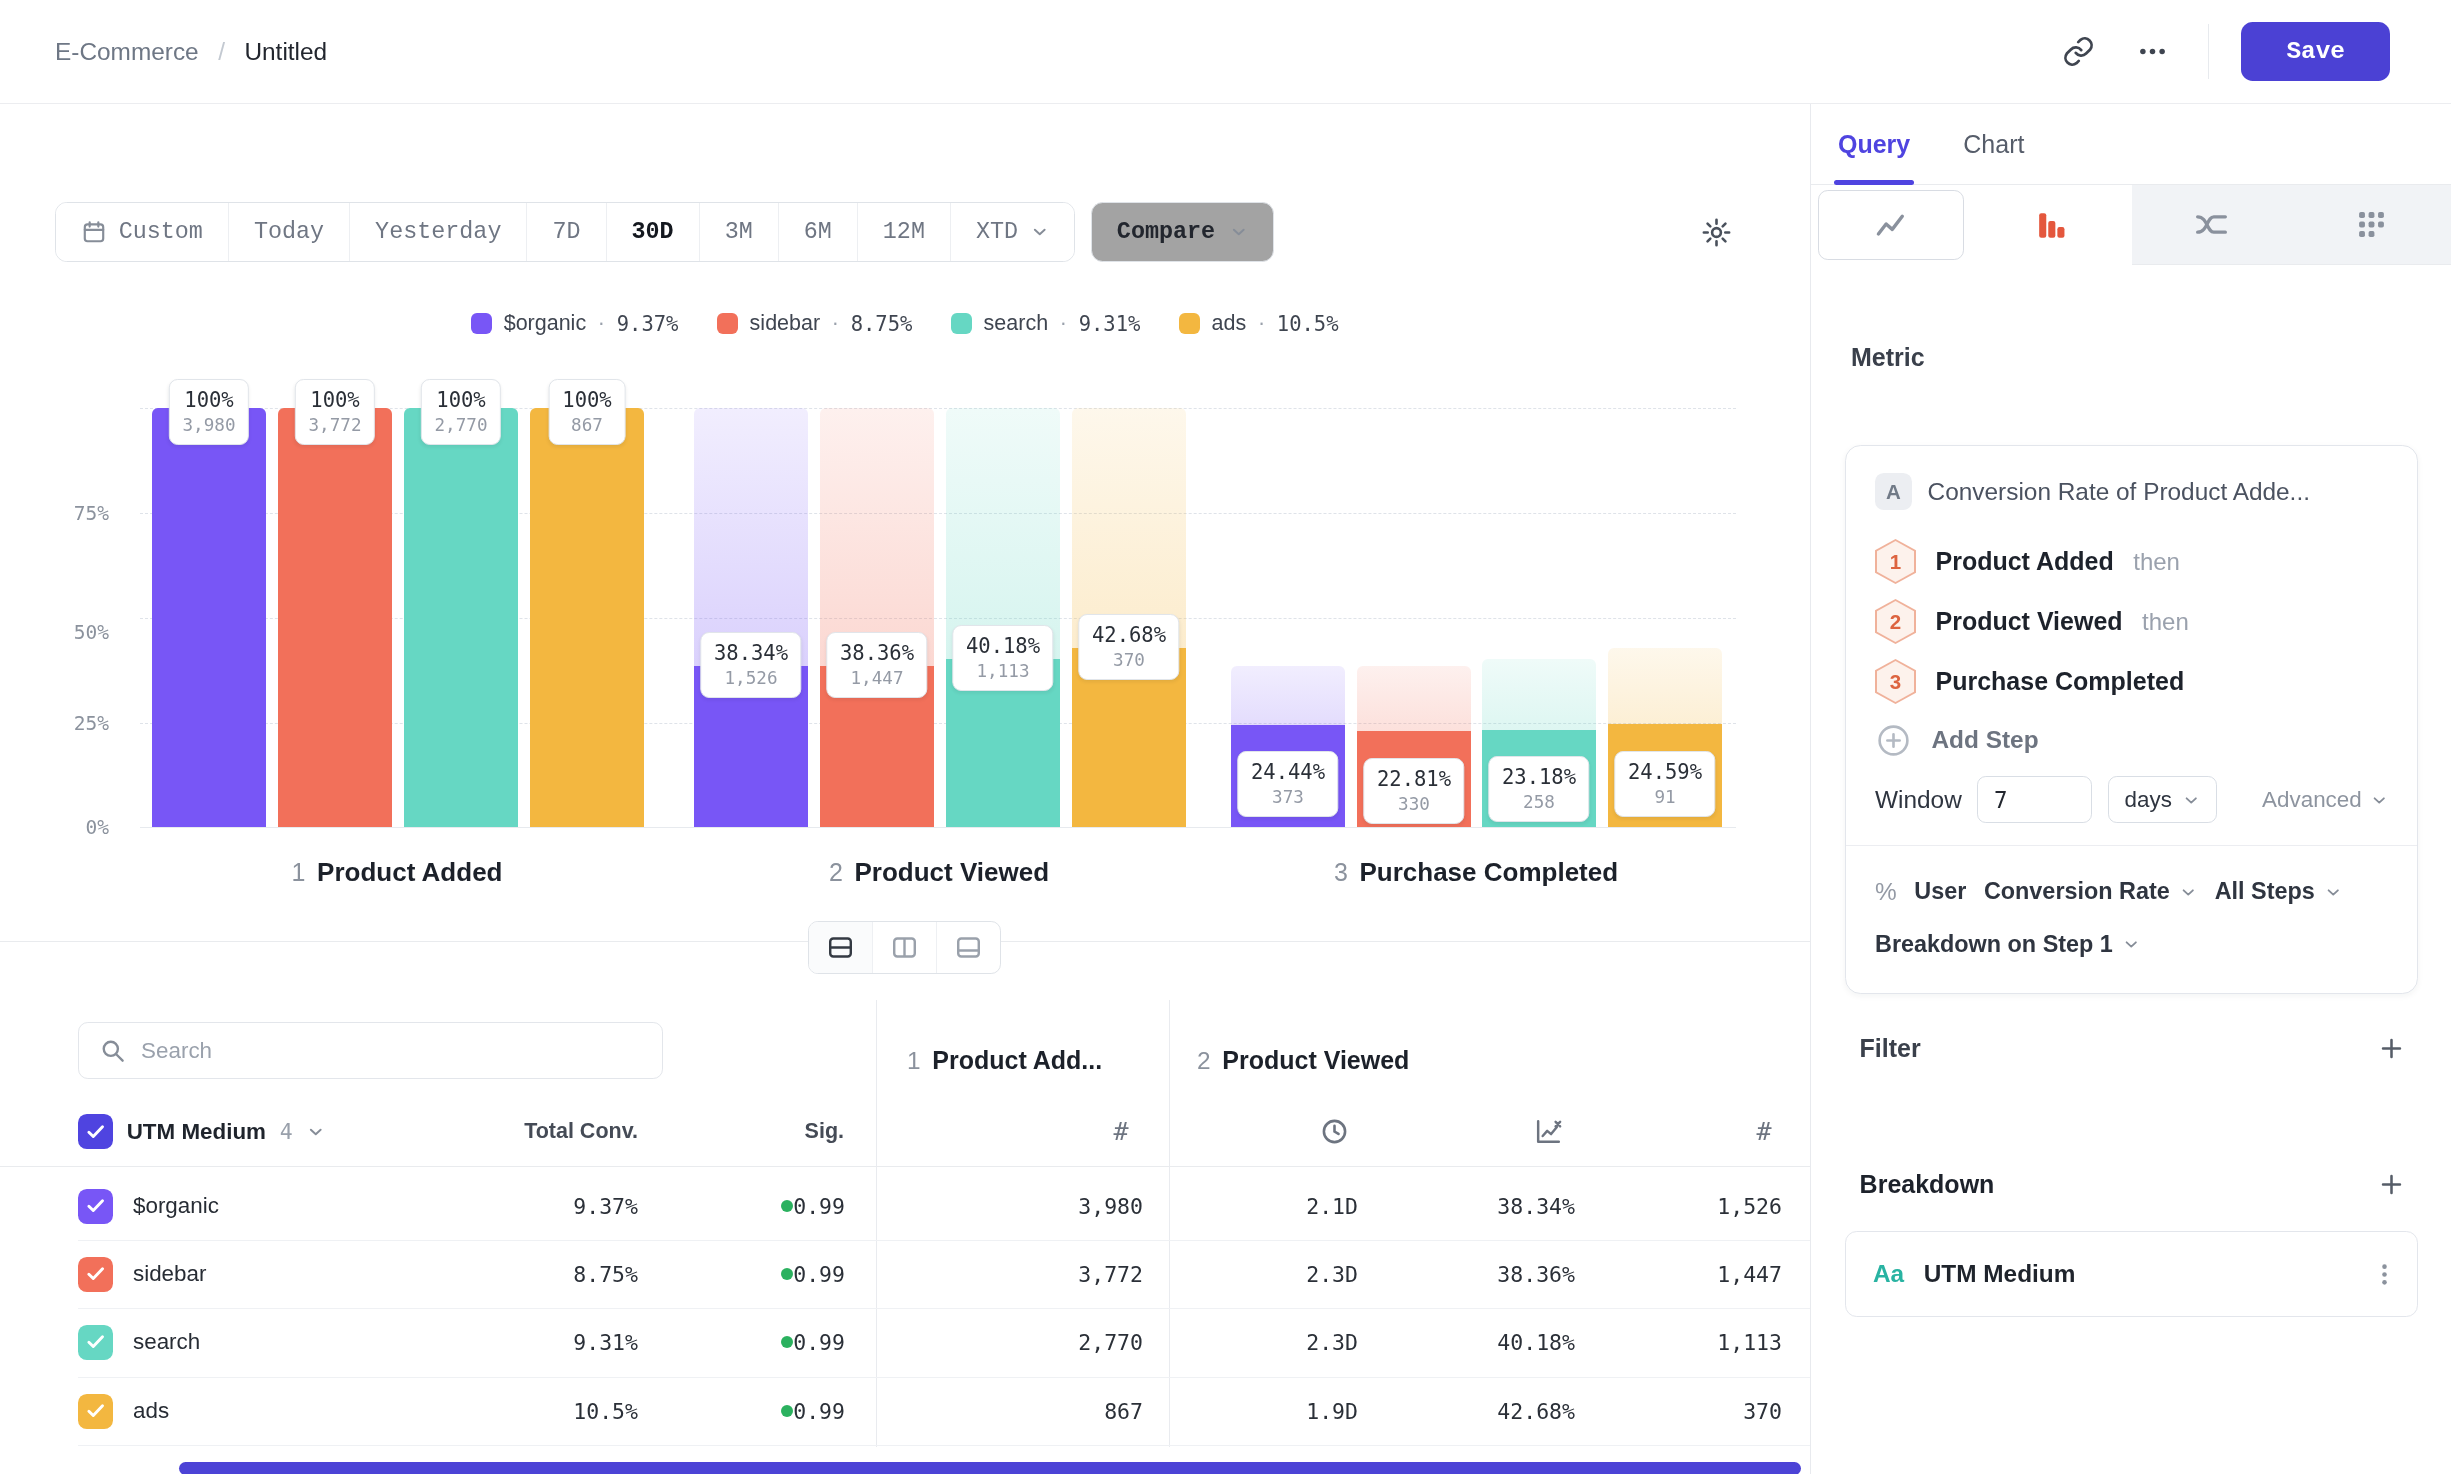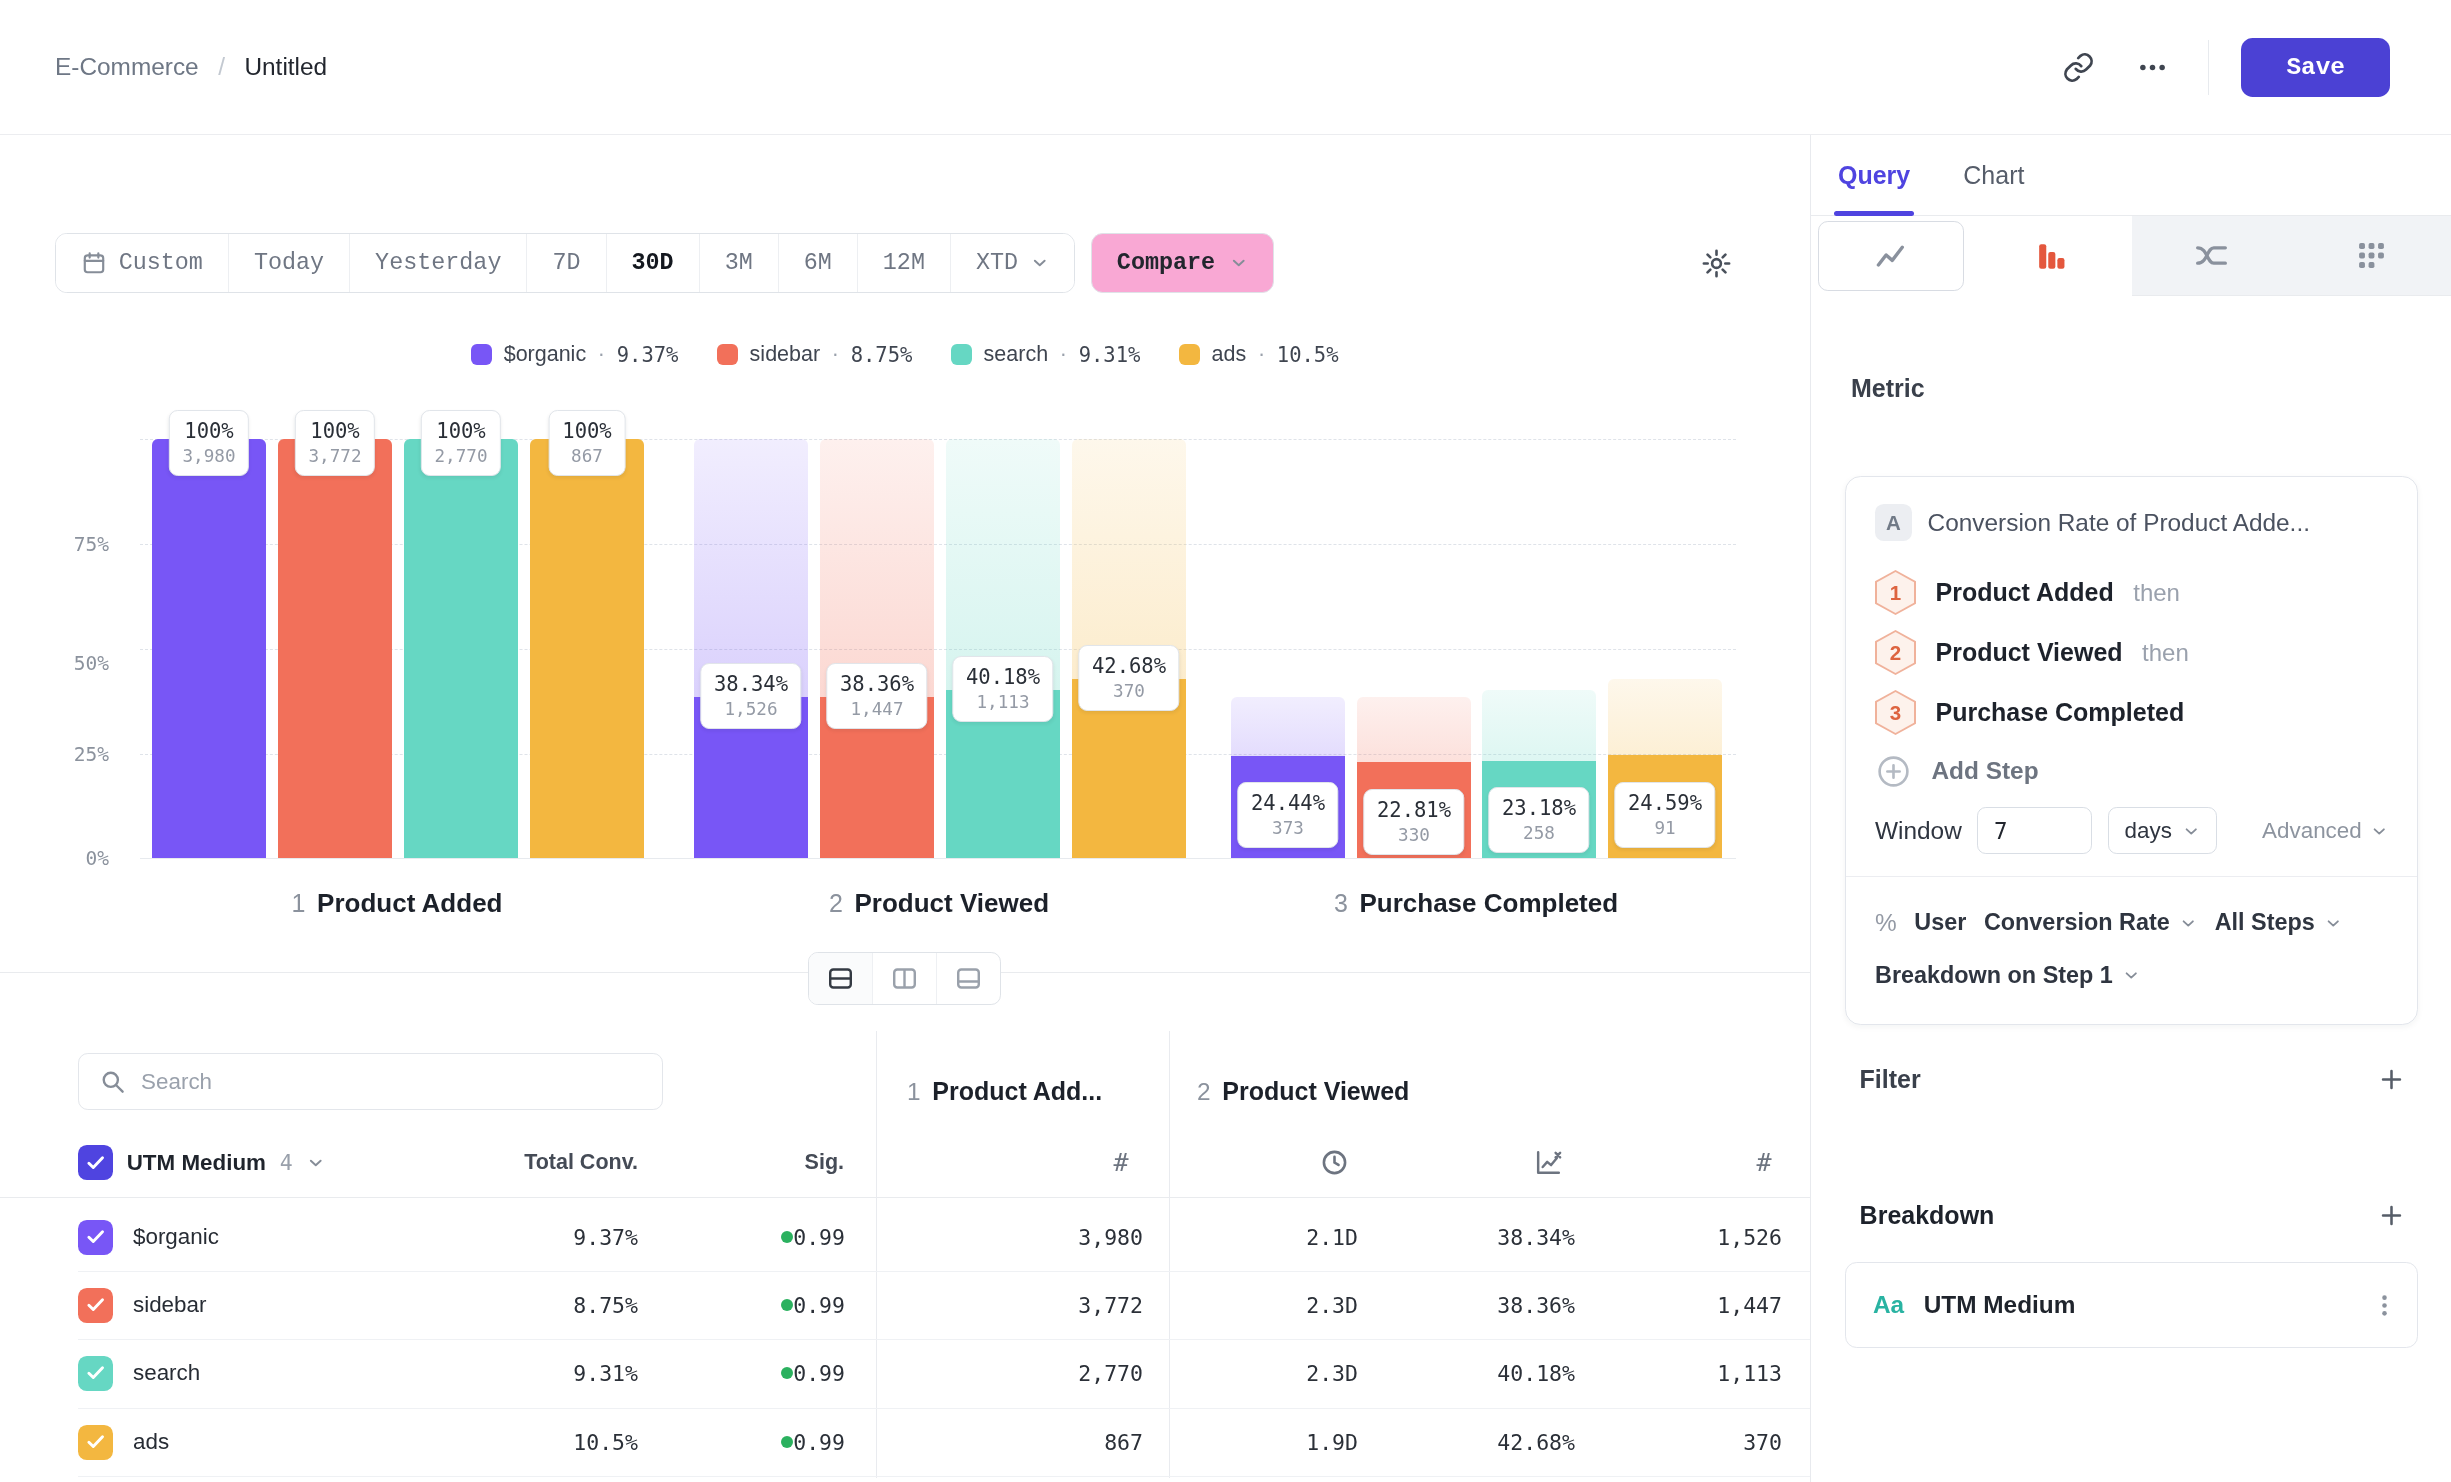--- a/index.html
+++ b/index.html
@@ -3,42 +3,42 @@
 <meta charset="utf-8">
 <style>
 *{margin:0;padding:0;box-sizing:border-box}
 html,body{width:2452px;height:1482px;overflow:hidden}
 body{font-family:"Liberation Sans",sans-serif;background:#fff;color:#22262e}
 button{font-family:Liberation Mono, monospace;background:none;border:none;cursor:pointer}
 input{font-family:inherit}
 svg{display:block}
 
 
-.topbar{height:135px;display:flex;align-items:center;justify-content:space-between;padding:0 62px 0 55px;border-bottom:1px solid #ecedf0;background:#fff}
+.topbar{height:104px;display:flex;align-items:center;justify-content:space-between;padding:0 62px 0 55px;border-bottom:1px solid #ecedf0;background:#fff}
 .breadcrumb{display:flex;gap:19.5px;font-size:24.4px;align-items:center}
 .bc-parent{color:#6e7785}
 .bc-sep{color:#c3c9d1}
 .bc-current{color:#22262e;font-weight:500}
 .topbar-right{display:flex;align-items:center;gap:29px}
 .icon-btn{color:#3f4550;width:45px;height:45px;display:flex;align-items:center;justify-content:center}
 .topbar-divider{width:1px;height:55px;background:#e7eaee;margin:0 3.9px}
 .save-btn{background:#4b41d4;color:#fff;font-size:24.4px;font-weight:600;height:59px;padding:0 45px;border-radius:11.7px}
 
 
 .content{display:flex;height:1370px}
 .main{width:1811px;min-width:1811px;position:relative;border-right:1px solid #e8eaee;background:#fff;overflow:hidden}
 .sidebar{flex:1;position:relative;background:#fff;overflow:hidden}
 
 
 .toolbar-row{position:absolute;left:55px;top:98px;right:62px;height:60px;display:flex;align-items:center}
 .seg-group{display:flex;height:60px;border:1px solid #dfe3e8;border-radius:11.7px;overflow:hidden;background:#fff}
 .seg{display:flex;align-items:center;gap:11.7px;padding:0 25px;font-size:23.4px;color:#6f7683;border-right:1px solid #edeff2;background:#fff;white-space:nowrap}
 .seg:last-child{border-right:none}
 .seg.active{color:#14181f;font-weight:700}
-.compare-btn{margin-left:15.6px;height:60px;border:1px solid #dfe3e8;border-radius:11.7px;display:flex;align-items:center;gap:13.7px;padding:0 25px;font-size:23.4px;font-weight:600;color:#22262e;background:#f9a8d4}
+.compare-btn{margin-left:15.6px;height:60px;border:1px solid #dfe3e8;border-radius:11.7px;display:flex;align-items:center;gap:13.7px;padding:0 25px;font-size:23.4px;font-weight:600;color:#22262e;background:#a3a3a3}
 .gear-btn{margin-left:auto;width:64px;height:60px;display:flex;align-items:center;justify-content:center;color:#4a515c}
 .viz-btn{margin-left:11.7px;height:60px;border:1px solid #dfe3e8;border-radius:11.7px;display:flex;align-items:center;gap:15.6px;padding:0 23.4px;font-size:23.4px;font-weight:600;color:#22262e;background:#fff}
 .chev{color:#868d98;display:flex}
 
 
 .legend{position:absolute;top:207px;left:0;right:0;display:flex;justify-content:center;align-items:center;gap:39px}
 .legend-item{display:flex;align-items:center;gap:11.7px;font-size:21.5px;color:#3f4550}
 .legend-swatch{width:20.5px;height:20.5px;border-radius:5.9px}
 .legend-sep{color:#9aa1ab}
 .legend-pct{font-family:"DejaVu Sans Mono",monospace;font-size:20.5px}

